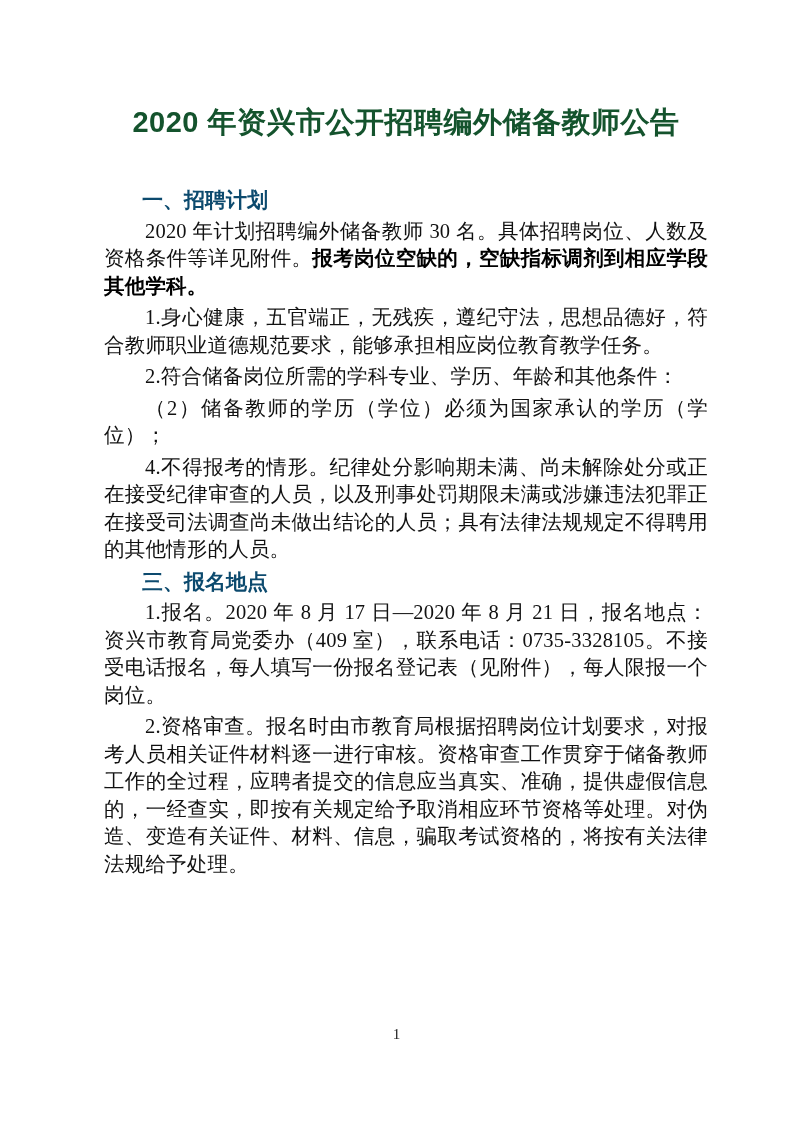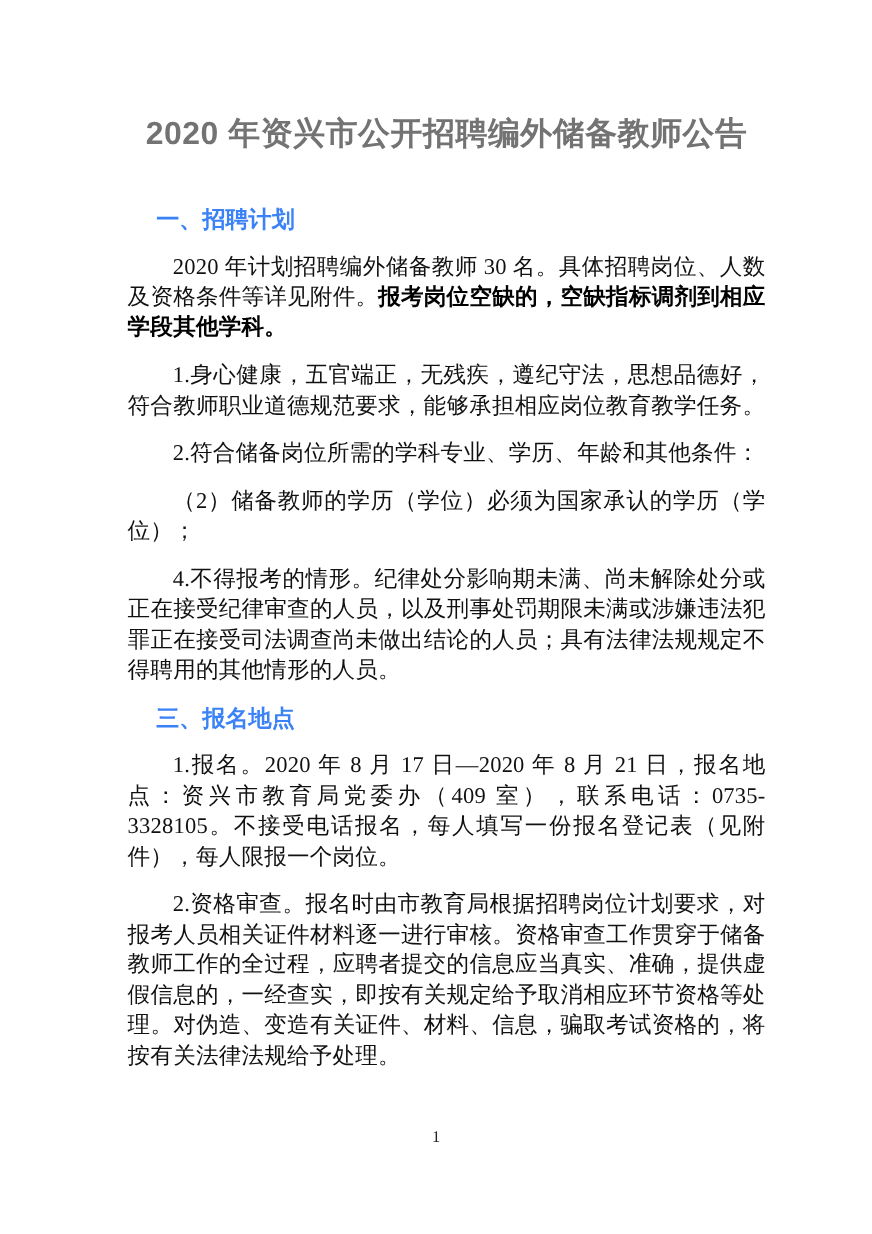--- a/index.html
+++ b/index.html
@@ -26,33 +26,33 @@
   .doc-title {
     margin: 0;
     padding-top: 104px;
     margin-bottom: 46px;
     text-align: center;
     font-family: "Liberation Sans", "DejaVu Sans", sans-serif;
     font-weight: bold;
     font-size: 29px;
     line-height: 36px;
     letter-spacing: 0.5px;
-    color: #737373;
+    color: #14532d;
   }
   .sec-heading {
     margin: 0;
     font-family: "Liberation Sans", "DejaVu Sans", sans-serif;
     font-weight: bold;
     font-size: 21px;
     line-height: 27.5px;
     text-indent: 2em;
-    color: #3b82f6;
+    color: #0c4a6e;
   }
   .para {
-    margin: 16px;
+    margin: 4px;
     line-height: 27.5px;
     text-indent: 2em;
     text-align: justify;
     letter-spacing: 0.2px;
   }
   .para .bold-run {
     font-weight: bold;
     color: #000000;
   }
   .page-footer {

